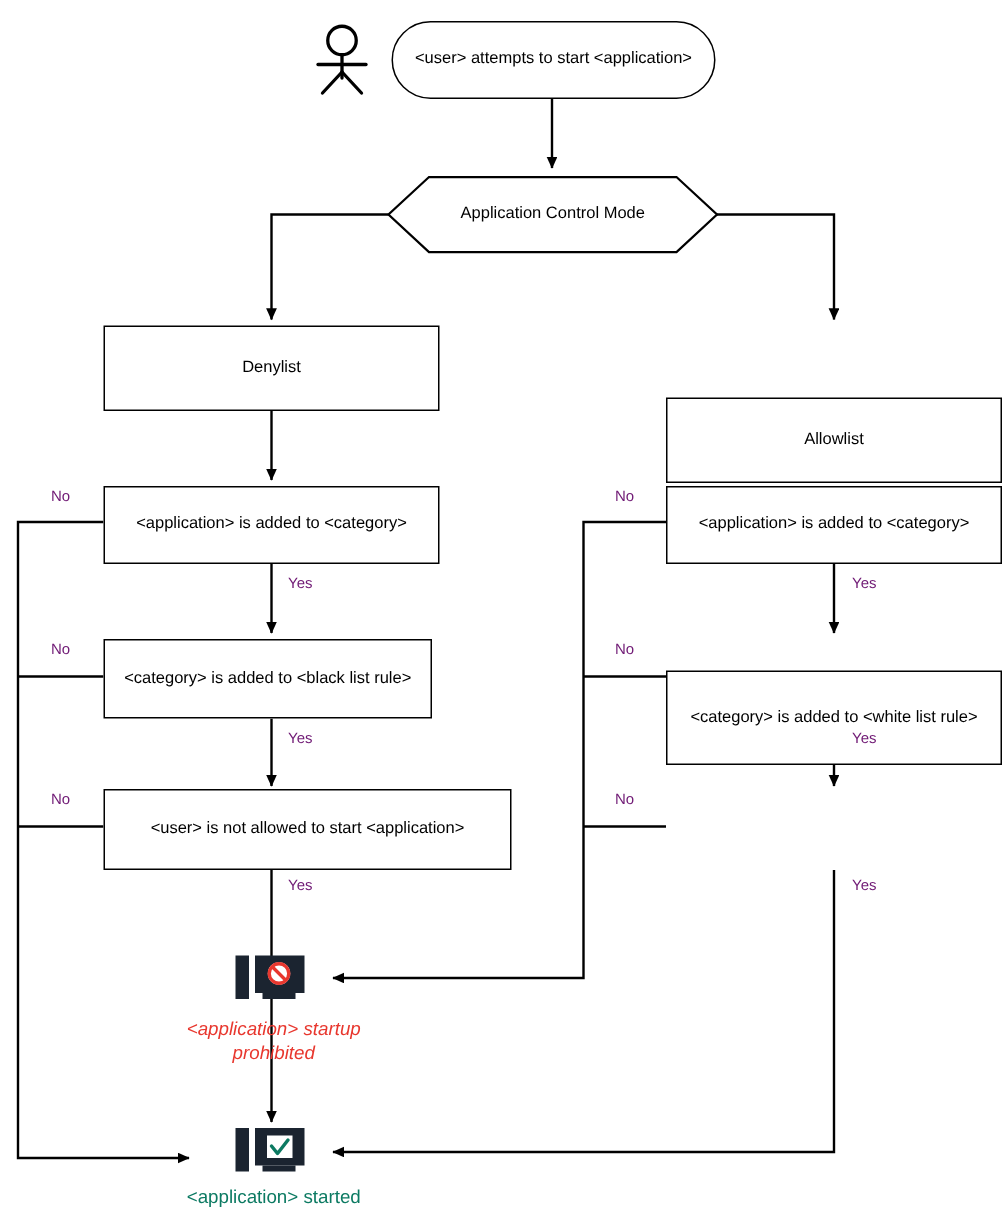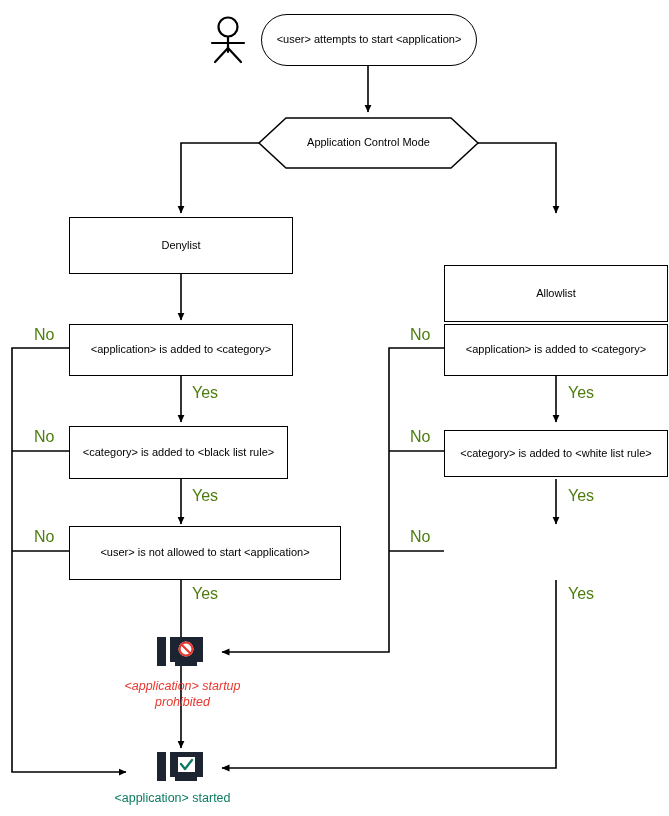--- a/index.html
+++ b/index.html
@@ -48,22 +48,22 @@
     border: none;
     background: transparent;
   }
   .hex-label {
     position: relative;
     z-index: 2;
     font-size: 11px;
   }
   .edge-label {
     position: absolute;
-    font-size: 16px;
-    color: #4d7c0f;
+    font-size: 10px;
+    color: #701a75;
     background: transparent;
     white-space: nowrap;
   }
   .terminal-label {
     position: absolute;
     text-align: center;
     font-size: 12.5px;
     line-height: 1.3;
     white-space: pre-line;
   }
@@ -168,21 +168,21 @@
   </div>
 
   <div class="node rect" style="left:69px; top:526px; width:272px; height:54px;">
     <span>&lt;user&gt; is not allowed to start &lt;application&gt;</span>
   </div>
 
   <div class="node rect" style="left:444px; top:324px; width:224px; height:52px;">
     <span>&lt;application&gt; is added to &lt;category&gt;</span>
   </div>
 
-  <div class="node rect" style="left:444px; top:430px; width:224px; height:47px;text-align:center;">
+  <div class="node rect" style="left:444px; top:447px; width:224px; height:63px;text-align:center;">
     <span>&lt;category&gt; is added to &lt;white list rule&gt;</span>
   </div>
 
 
   <div class="edge-label" style="left:34px; top:326px;">No</div>
   <div class="edge-label" style="left:34px; top:428px;">No</div>
   <div class="edge-label" style="left:34px; top:528px;">No</div>
 
   <div class="edge-label" style="left:192px; top:384px;">Yes</div>
   <div class="edge-label" style="left:192px; top:487px;">Yes</div>
@@ -191,15 +191,15 @@
   <div class="edge-label" style="left:410px; top:326px;">No</div>
   <div class="edge-label" style="left:410px; top:428px;">No</div>
   <div class="edge-label" style="left:410px; top:528px;">No</div>
 
   <div class="edge-label" style="left:568px; top:384px;">Yes</div>
   <div class="edge-label" style="left:568px; top:487px;">Yes</div>
   <div class="edge-label" style="left:568px; top:585px;">Yes</div>
 
   <div class="terminal-label prohibited" style="left:80px; top:678px; width:205px;font-style:italic;">&lt;application&gt; startup
 prohibited</div>
-  <div class="terminal-label started" style="left:70px; top:790px; width:205px;">&lt;application&gt; started</div>
+  <div class="terminal-label started" style="left:80px; top:790px; width:205px;">&lt;application&gt; started</div>
 
 </div>
 
 </body></html>

